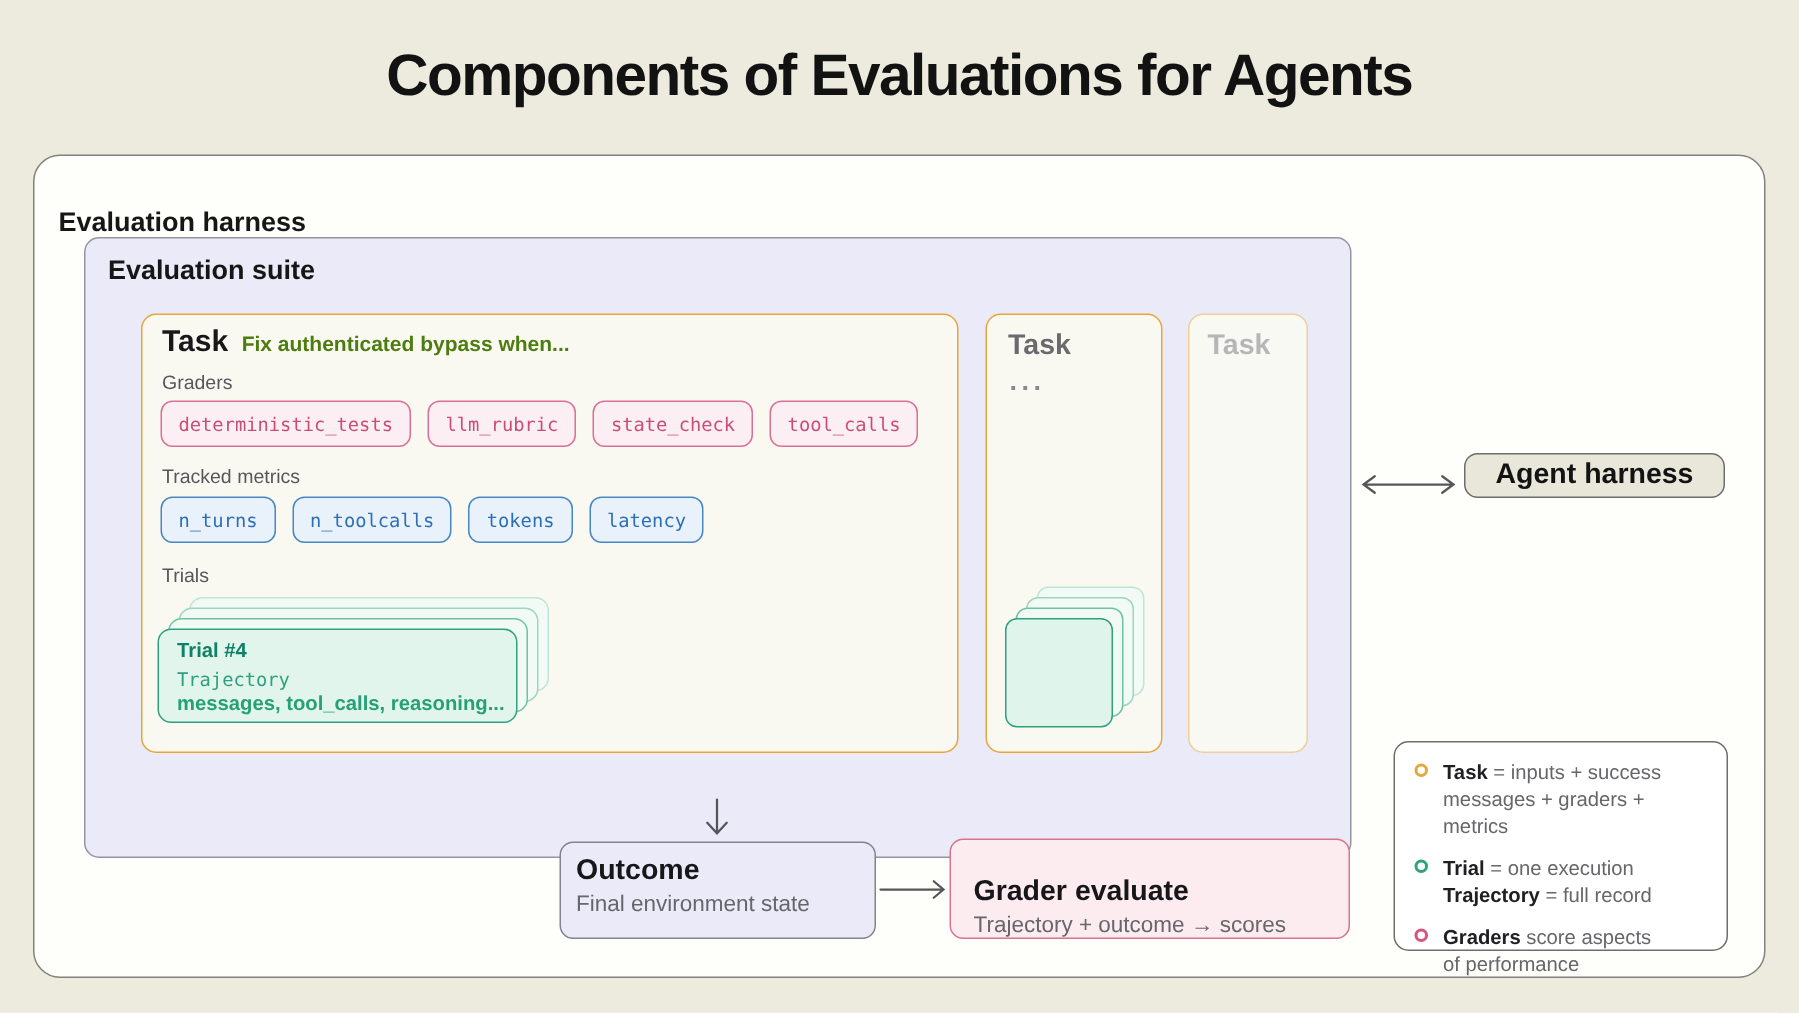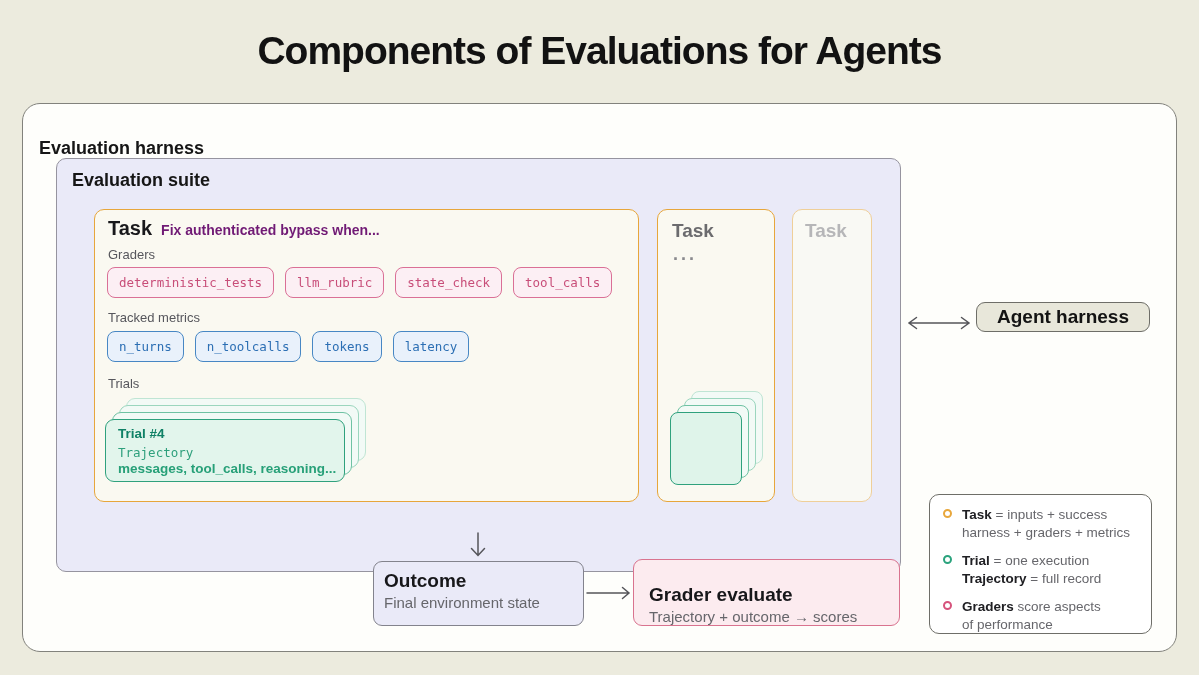--- a/index.html
+++ b/index.html
@@ -22,21 +22,21 @@
   
   .task-main { position:absolute; left:37px; top:50px; width:545px; height:293px;
                background:#FAF9F1; border:1.6px solid #E7A63B; border-radius:10px; }
   .task-col  { position:absolute; left:600px; top:50px; width:118px; height:293px;
                background:#FAF9F1; border:1.6px solid #E7A63B; border-radius:10px; }
   .task-col-faded { position:absolute; left:735px; top:50px; width:80px; height:293px;
                background:#F9F9F4; border:1.4px solid #EFCF99; border-radius:10px; }
 
   .task-header-row { position:absolute; left:13px; top:7px; display:flex; align-items:baseline; gap:9px; white-space:nowrap; }
   .task-title { font-size:20px; font-weight:700; color:#18181B; }
-  .task-desc  { font-size:14px; font-weight:700; color:#701a75; }
+  .task-desc  { font-size:14px; font-weight:700; color:#4d7c0f; }
 
   .sec-label { position:absolute; left:13px; font-size:13px; font-weight:500; color:#56565C; }
   .lbl-graders { top:37px; }
   .lbl-metrics { top:100px; }
   .lbl-trials  { top:166px; }
 
   .pill-row { position:absolute; left:12px; display:flex; gap:11px;border-radius:15px; }
   .row-graders { top:57px; }
   .row-metrics { top:121px; }
   .pill { font-family:"DejaVu Sans Mono", monospace; font-size:12.5px; padding:7px 11px;
@@ -178,21 +178,21 @@
     <div class="grader-box">
       <div class="box-title">Grader evaluate</div>
       <div class="box-sub">Trajectory + outcome → scores</div>
     </div>
 
     <div class="legend-box">
       <div class="legend-item">
         <span class="ring" style="border-color: rgb(232, 167, 60);"></span>
         <div class="legend-text">
           <b>Task</b><span> = inputs + success</span><br>
-          <span>harness + graders + metrics</span>
+          <span>messages + graders + metrics</span>
         </div>
       </div>
       <div class="legend-item">
         <span class="ring" style="border-color: rgb(43, 163, 125);"></span>
         <div class="legend-text">
           <b>Trial</b><span> = one execution</span><br>
           <b>Trajectory</b><span> = full record</span>
         </div>
       </div>
       <div class="legend-item">

